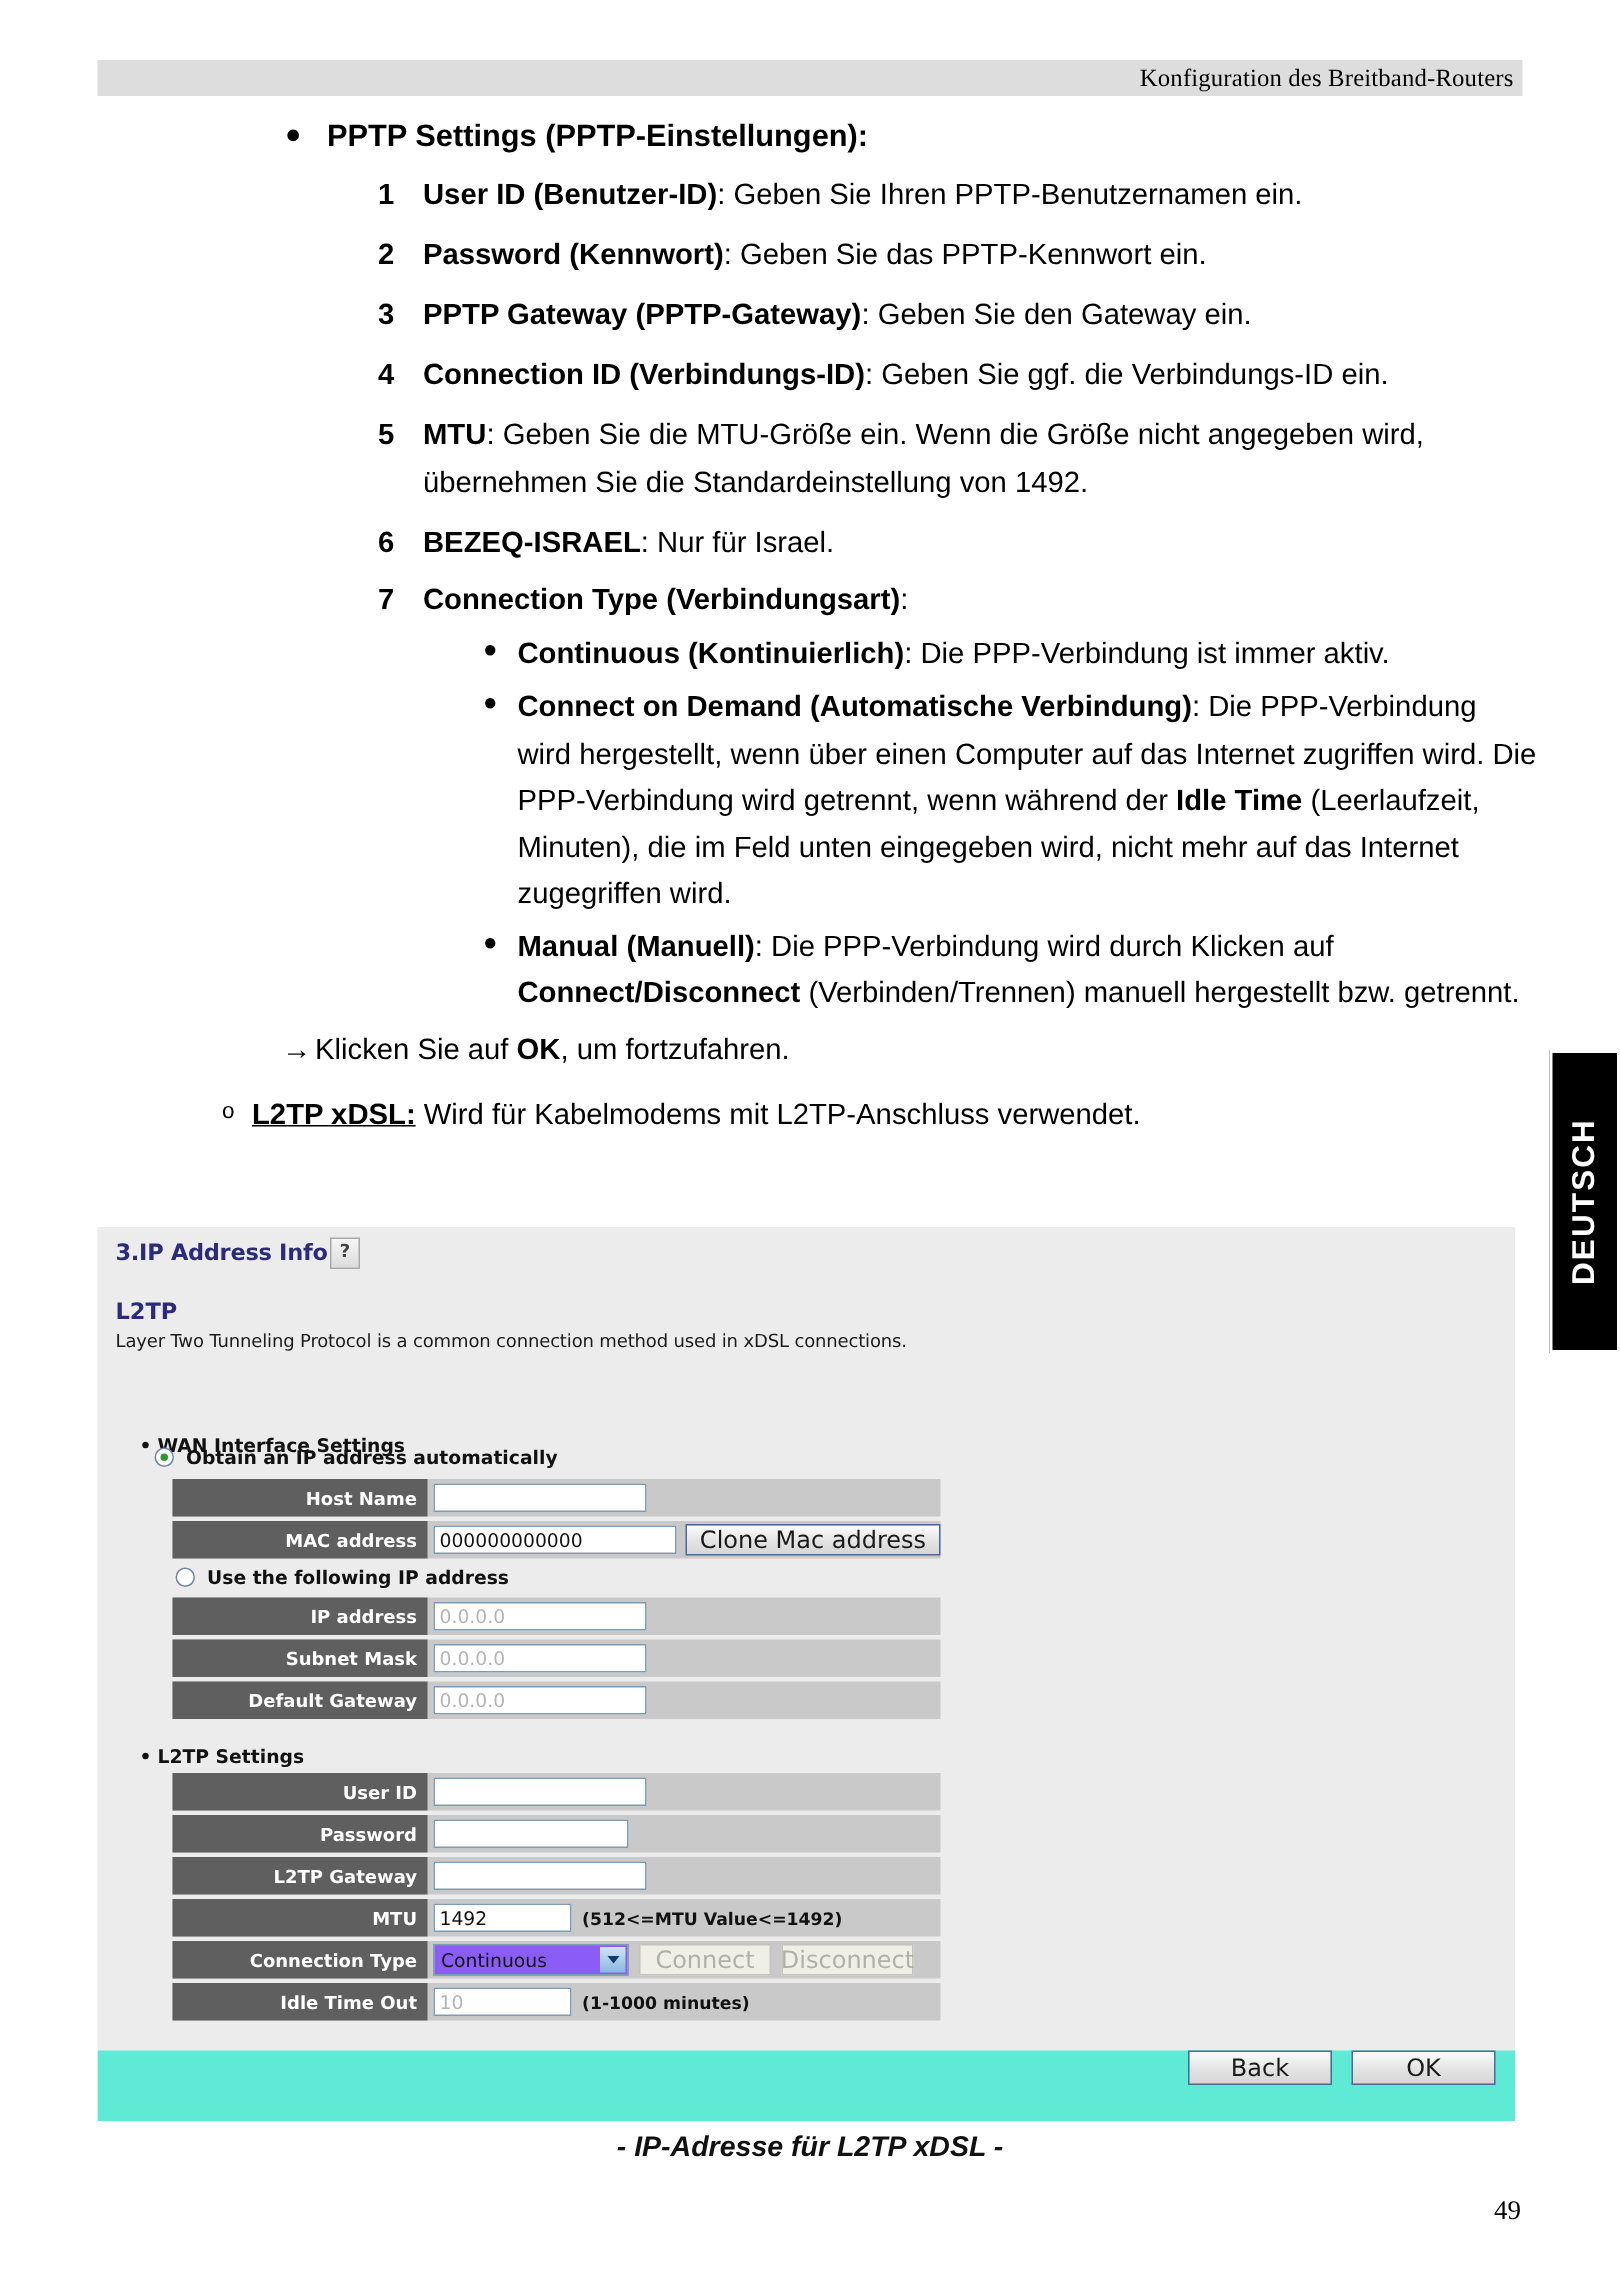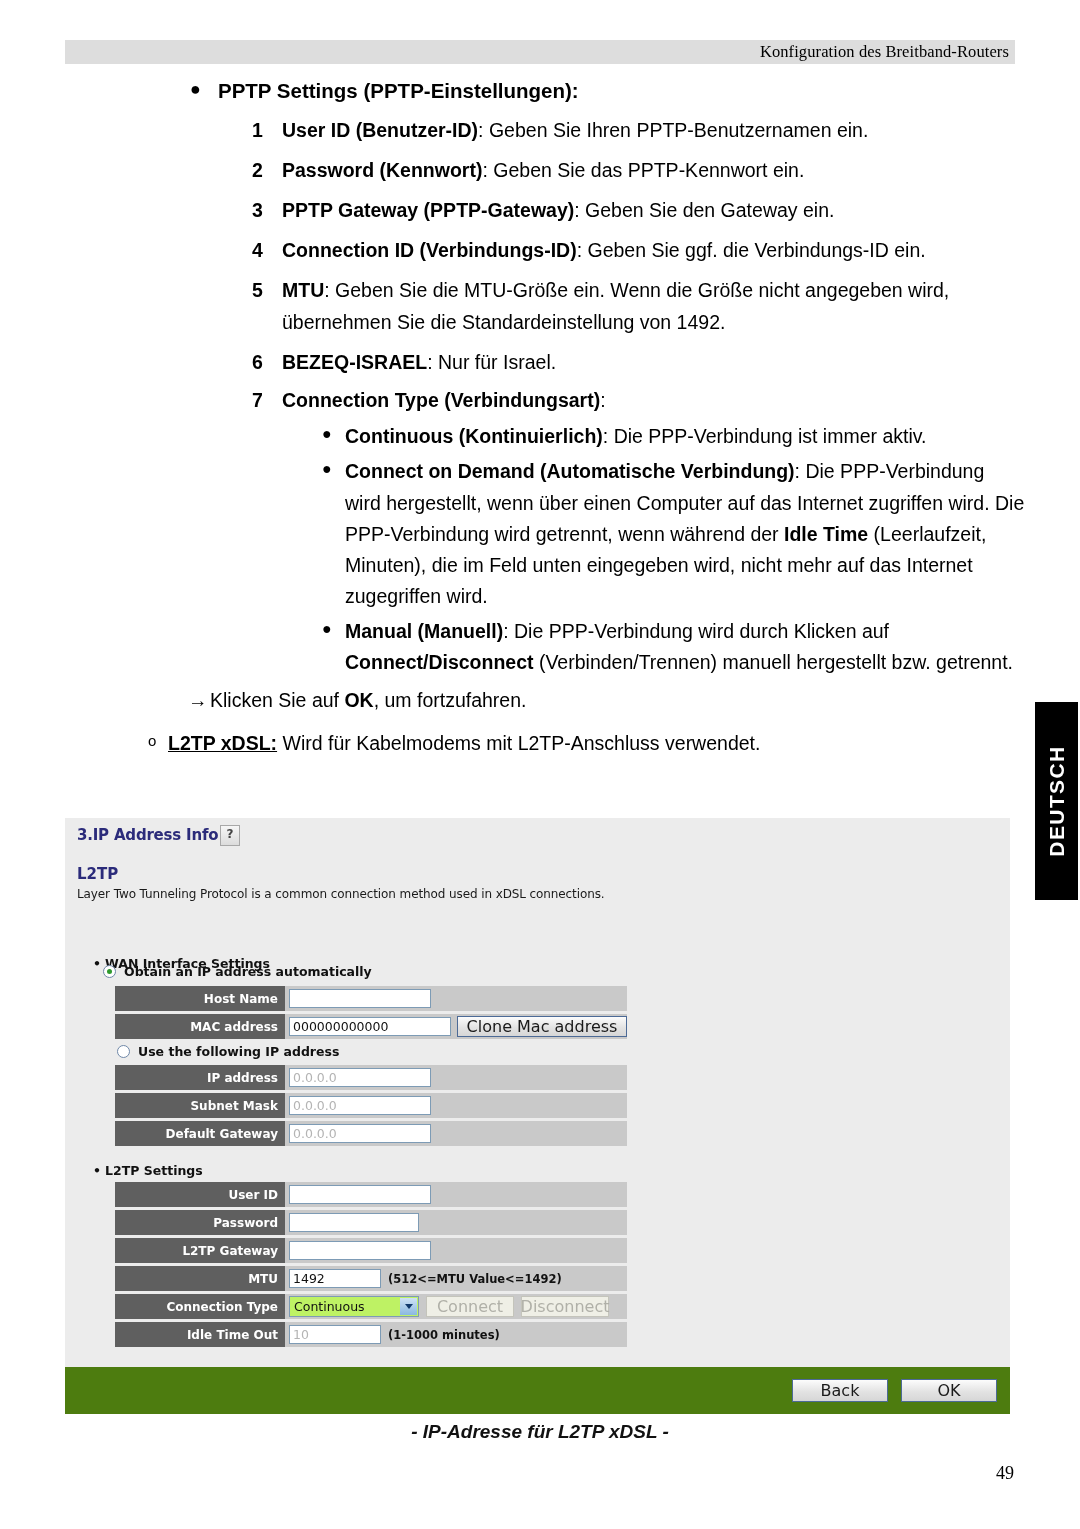--- a/index.html
+++ b/index.html
@@ -308,21 +308,21 @@
     color: #b0b0a8;
     width: 88px;
     margin-left: 7px;
   }
 
   .sel {
     height: 21px;
     width: 130px;
     margin-left: 4px;
     border: 1px solid #7d9bb5;
-    background: #bef264;
+    background: #8b5cf6;
     box-sizing: border-box;
     display: flex;
     align-items: center;
     font-size: 12.5px;
     color: #111;
     position: relative;
     padding-left: 4px;
     flex: 0 0 auto;
   }
   .sel .arrowbox {
@@ -342,23 +342,23 @@
     border-right: 4px solid transparent;
     border-top: 5px solid #10396b;
   }
 
   .footer-bar {
     position: absolute;
     left: 0;
     right: 0;
     bottom: 0;
     height: 47px;
-    background: #4d7c0f;
-    display: flex;
-    align-items: center;
+    background: #5eead4;
+    display: flex;
+    align-items: flex-start;
     justify-content: flex-end;
     padding-right: 13px;
     gap: 13px;
     box-sizing: border-box;
   }
   .btn.wide { width: 96px; height: 23px; }
 
   
   .fig-caption {
     position: absolute;

